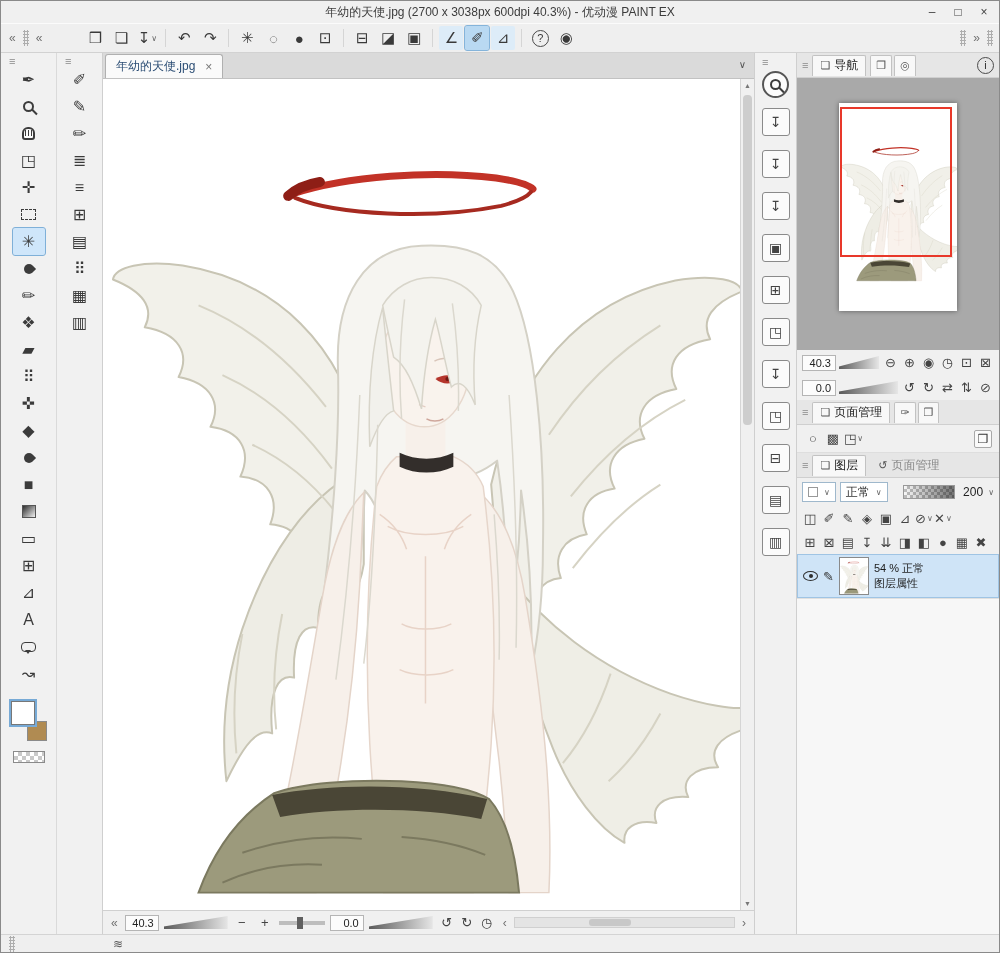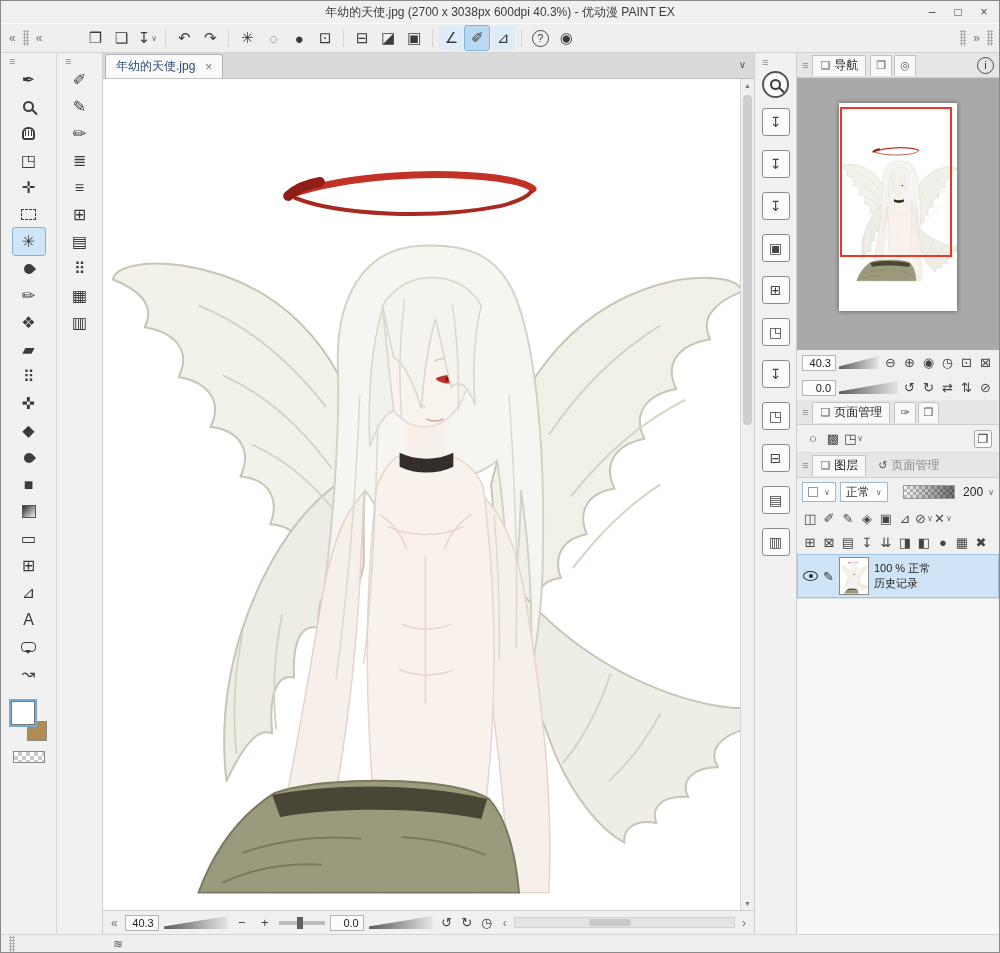--- a/index.html
+++ b/index.html
@@ -709,22 +709,22 @@
         </div>
       <div class="layer-item">
         <span class="ci-eye"></span>
         <span class="pen">✎</span>
         <span class="layer-thumb">
           <svg class="art">
               <use href="#artwork"></use>
             </svg>
         </span>
         <div class="layer-texts">
-          <div>100 % 正常</div>
-          <div>历史记录</div>
+          <div>54 % 正常</div>
+          <div>图层属性</div>
         </div>
       </div>
       <div class="panel-rest"></div>
     </div>
   </div>
 
   <div class="bottombar">
     <span class="grip"></span>
     <span class="wave">≋</span>
   </div>

